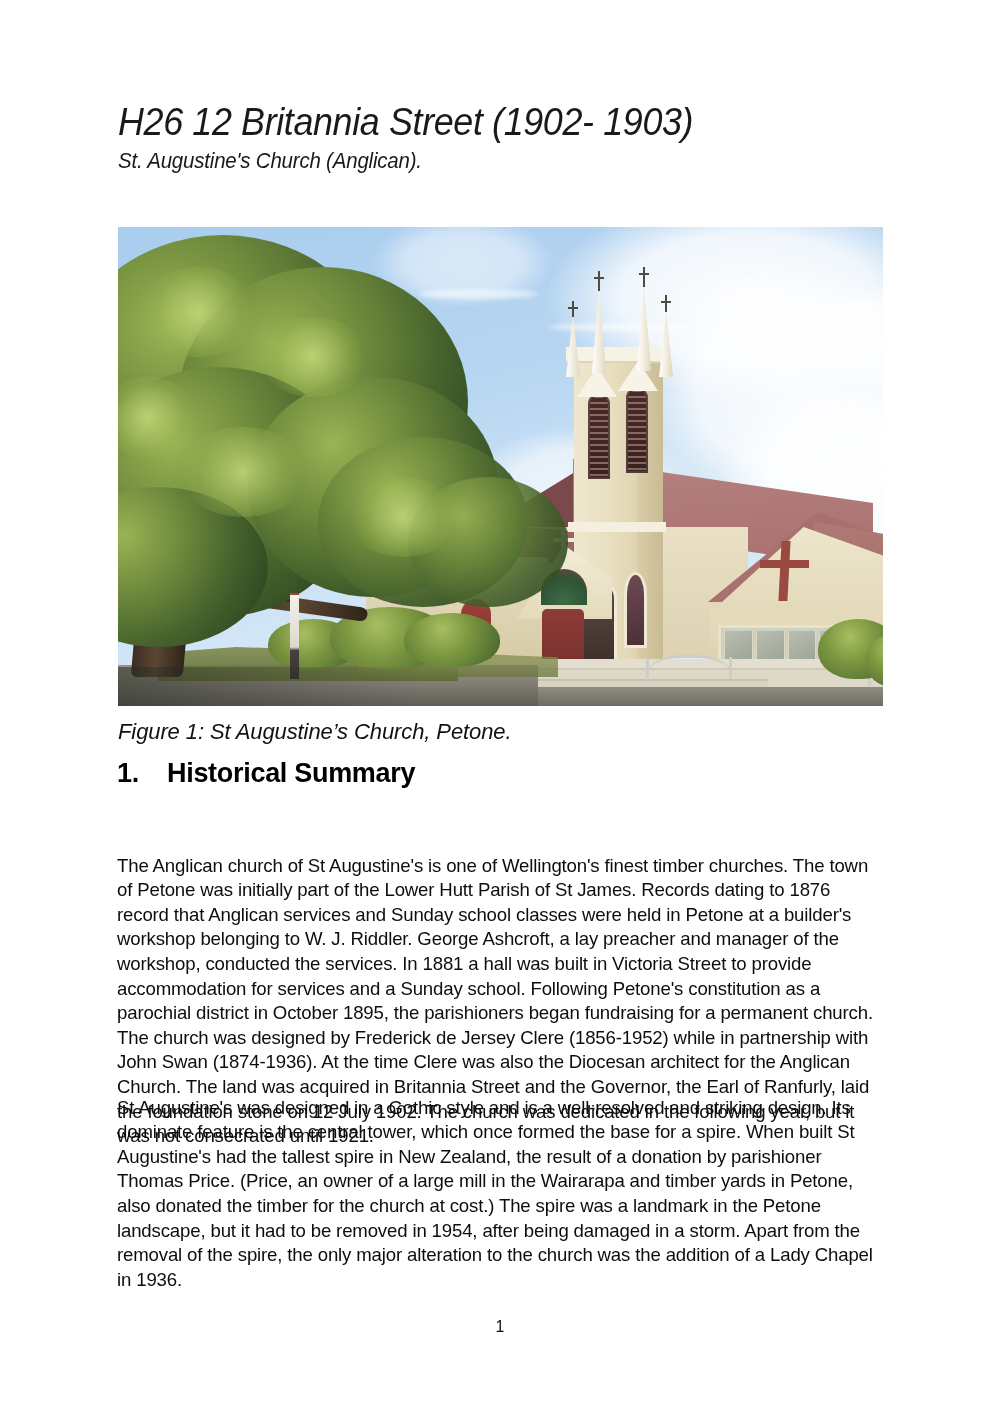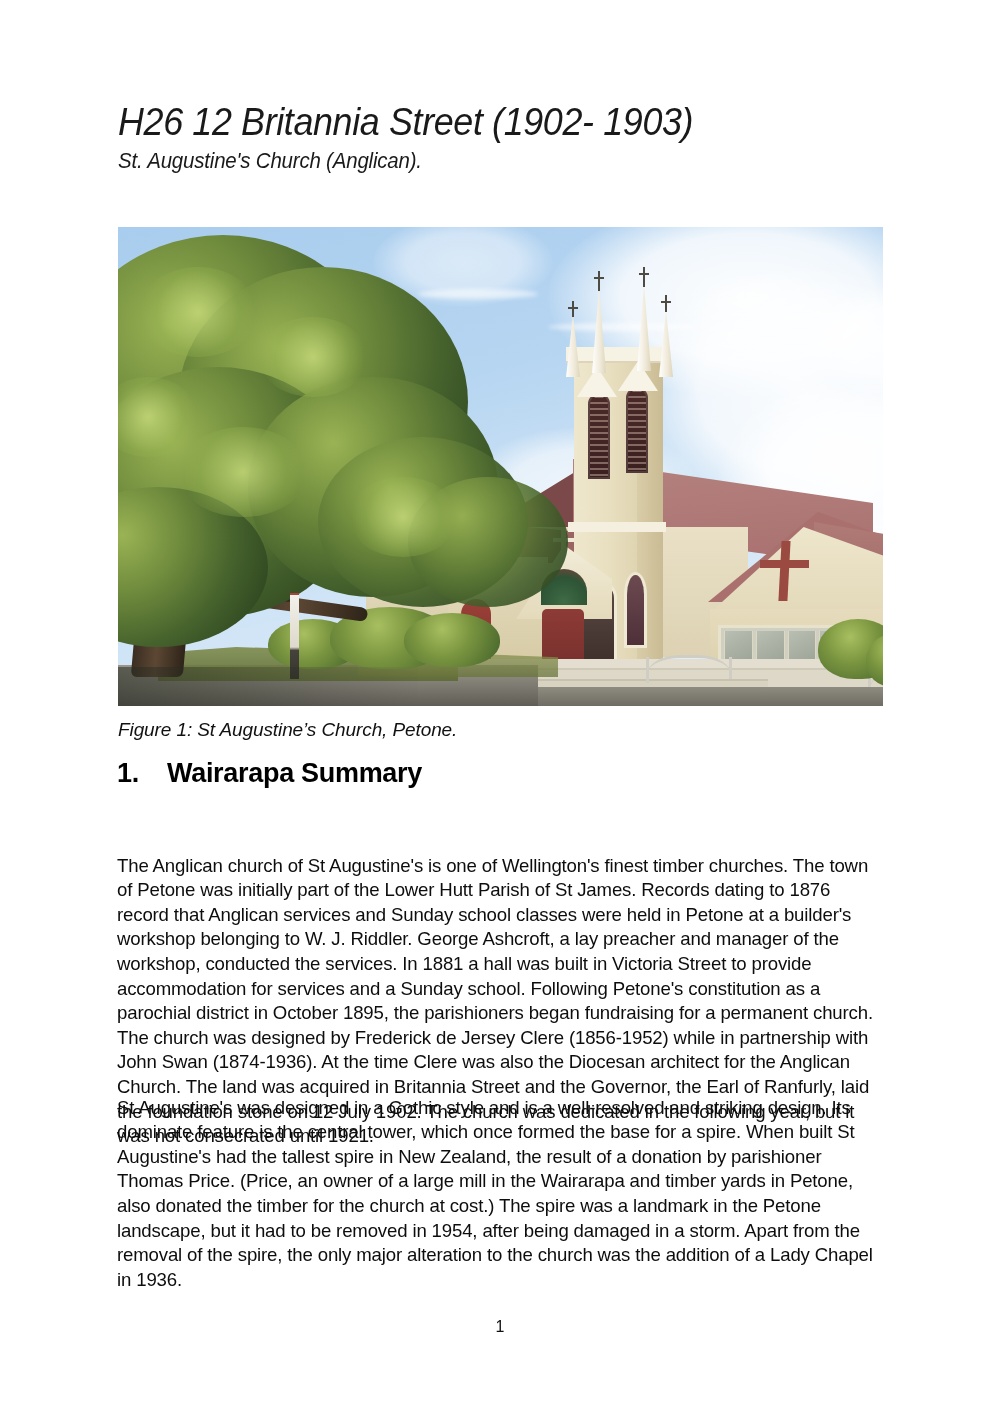--- a/index.html
+++ b/index.html
@@ -439,21 +439,21 @@
     left: 172px; top: 366px;
     width: 9px; height: 14px;
     background: #a8423a;
   }
 
   
   .caption {
     position: absolute;
     left: 118px;
     top: 719px;
-    font-size: 19px;
+    font-size: 22px;
     font-style: italic;
     letter-spacing: -0.1px;
     color: #111111;
     white-space: nowrap;
   }
 
   
   .section-heading {
     position: absolute;
     left: 117px;
@@ -613,20 +613,20 @@
       <div class="sign-red"></div>
       <div class="signpost"></div>
 
       <div class="drive-shadow"></div>
     </div>
   </div>
 
   <div class="caption">Figure 1: St Augustine’s Church, Petone.</div>
 
   <div class="section-heading">
-    <span class="num">1.</span><span>Wairarapa Summary</span>
+    <span class="num">1.</span><span>Historical Summary</span>
   </div>
 
   <p class="body-text para1">The Anglican church of St Augustine's is one of Wellington's finest timber churches. The town of Petone was initially part of the Lower Hutt Parish of St James. Records dating to 1876 record that Anglican services and Sunday school classes were held in Petone at a builder's workshop belonging to W. J. Riddler. George Ashcroft, a lay preacher and manager of the workshop, conducted the services. In 1881 a hall was built in Victoria Street to provide accommodation for services and a Sunday school. Following Petone's constitution as a parochial district in October 1895, the parishioners began fundraising for a permanent church. The church was designed by Frederick de Jersey Clere (1856-1952) while in partnership with John Swan (1874-1936). At the time Clere was also the Diocesan architect for the Anglican Church. The land was acquired in Britannia Street and the Governor, the Earl of Ranfurly, laid the foundation stone on 12 July 1902. The church was dedicated in the following year, but it was not consecrated until 1921.</p>
   <p class="body-text para2">St Augustine's was designed in a Gothic style and is a well-resolved and striking design. Its dominate feature is the central tower, which once formed the base for a spire. When built St Augustine's had the tallest spire in New Zealand, the result of a donation by parishioner Thomas Price. (Price, an owner of a large mill in the Wairarapa and timber yards in Petone, also donated the timber for the church at cost.) The spire was a landmark in the Petone landscape, but it had to be removed in 1954, after being damaged in a storm. Apart from the removal of the spire, the only major alteration to the church was the addition of a Lady Chapel in 1936.</p>
 
   <div class="page-number">1</div>
 </div>
 
 </body></html>

